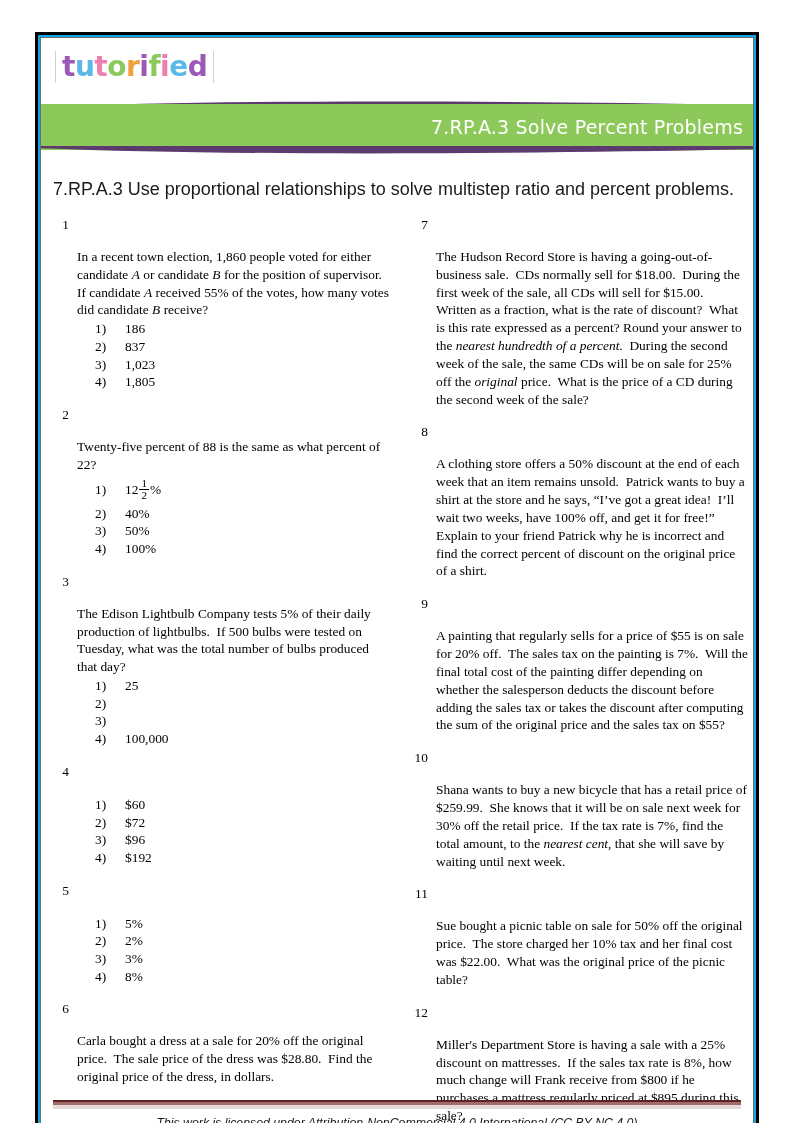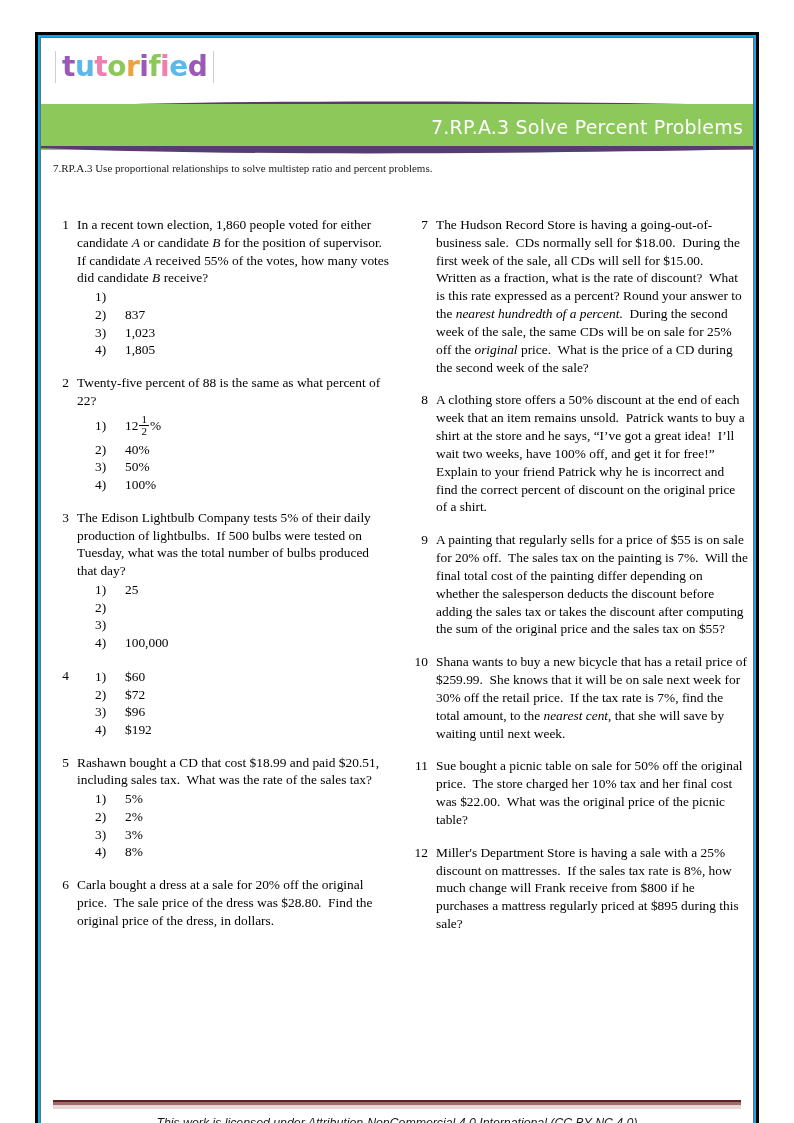--- a/index.html
+++ b/index.html
@@ -96,24 +96,24 @@
     font-size: 19px;
     color: #ffffff;
     letter-spacing: 0.2px;
     white-space: nowrap;
   }
 
   
   .standard-desc {
     position: absolute;
     left: 12px;
-    top: 124px;
+    top: 140px;
     width: 690px;
-    font-family: Liberation Serif, serif;
-    font-size: 11px;
+    font-family: Liberation Sans, sans-serif;
+    font-size: 18px;
     line-height: 1.25;
     color: #1a1a1a;
   }
 
   
   .columns {
     position: absolute;
     left: 12px;
     top: 178px;
     width: 696px;
@@ -128,21 +128,21 @@
     font-size: 13.4px;
     line-height: 1.33;
   }
   .qnum {
     width: 24px;
     flex: 0 0 24px;
     text-align: right;
     padding-right: 8px;
     box-sizing: border-box;
   }
-  .qbody { flex: 1 1 auto; }
+  .qbody { flex: 1 1 auto; margin-top: 32px; }
   .qtext { text-align: left; }
   .qtext i { font-style: italic; }
 
   .choices {
     margin-top: 1px;
     padding-left: 18px;
   }
   .choice {
     display: flex;
     line-height: 1.32;
@@ -228,20 +228,21 @@
 
     <div class="columns">
       <div class="col" id="col-left">
           <div class="qitem">
             <div class="qnum">1</div>
             <div class="qbody">
               <div class="qtext">In a recent town election, 1,860 people voted for either candidate <i>A</i> or candidate <i>B</i> for the position of supervisor.&nbsp; If candidate <i>A</i> received 55% of the votes, how many votes did candidate <i>B</i> receive?</div>
               <div class="choices">
                 <div class="choice">
                   <div class="choice-label">1)</div>
+                  <div class="choice-val">186</div>
                 </div>
                 <div class="choice">
                   <div class="choice-label">2)</div>
                   <div class="choice-val">837</div>
                 </div>
                 <div class="choice">
                   <div class="choice-label">3)</div>
                   <div class="choice-val">1,023</div>
                 </div>
                 <div class="choice">
@@ -319,21 +320,20 @@
                 <div class="choice">
                   <div class="choice-label">4)</div>
                   <div class="choice-val">$192</div>
                 </div>
               </div>
             </div>
           </div>
           <div class="qitem">
             <div class="qnum">5</div>
             <div class="qbody">
-              <div class="qtext">Rashawn bought a CD that cost $18.99 and paid $20.51, including sales tax.&nbsp; What was the rate of the sales tax?</div>
               <div class="choices">
                 <div class="choice">
                   <div class="choice-label">1)</div>
                   <div class="choice-val">5%</div>
                 </div>
                 <div class="choice">
                   <div class="choice-label">2)</div>
                   <div class="choice-val">2%</div>
                 </div>
                 <div class="choice">

